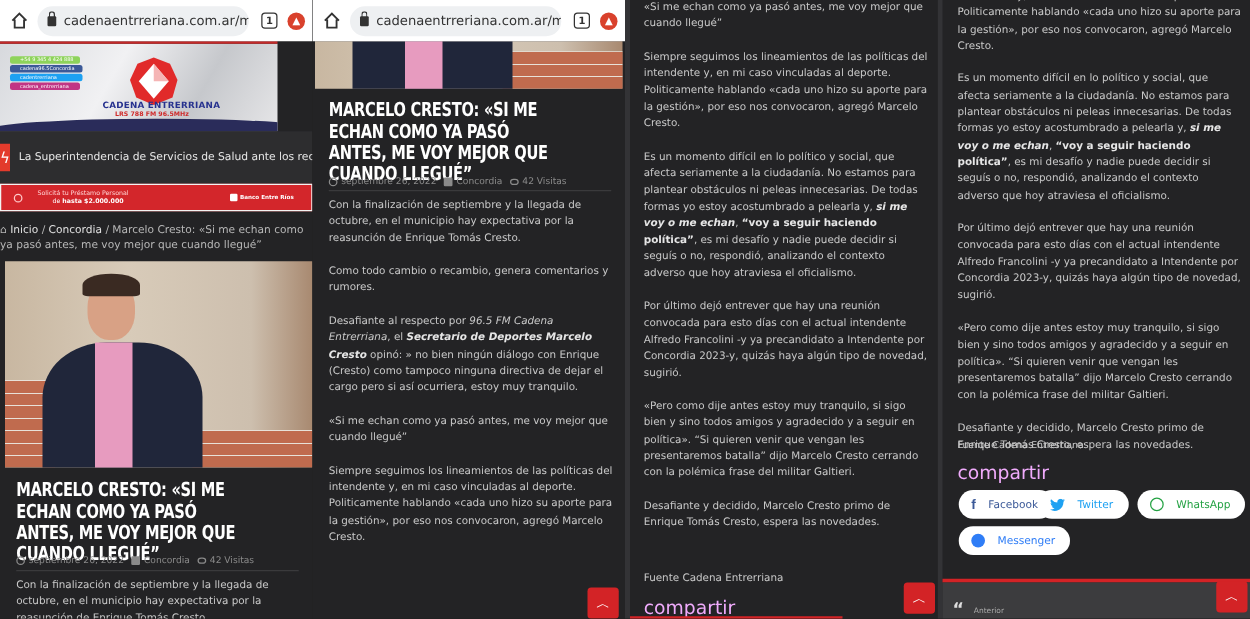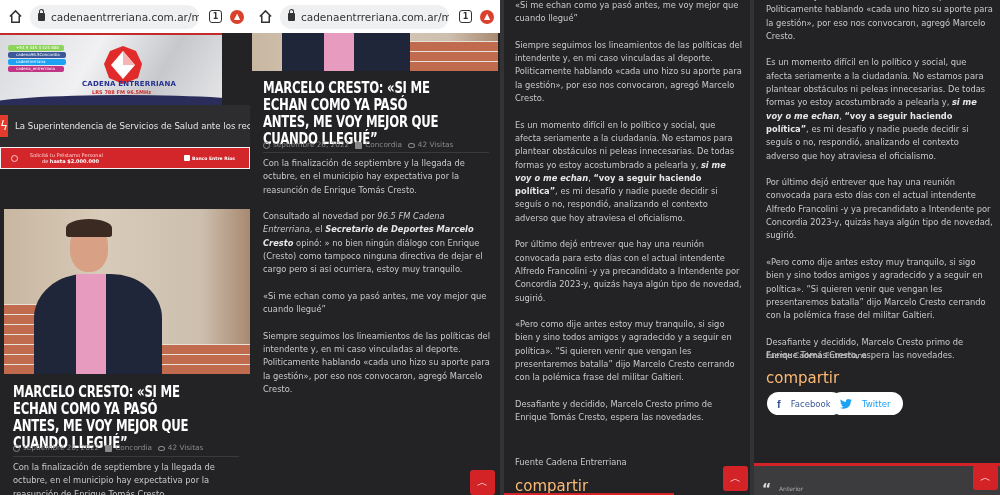--- a/index.html
+++ b/index.html
@@ -41,21 +41,21 @@
 .meta .clock{border:1px solid #8a8a8a;border-radius:50%}
 .meta .folder{background:#8a8a8a;border-radius:1px}
 .meta .eye{border:1px solid #8a8a8a;border-radius:50%/60%;height:5px}
 .meta-line{position:absolute;left:13px;width:226px;height:1px;background:#3a3a3c}
 .body{position:absolute;left:13px;width:230px;font-size:8.3px;line-height:13.3px;color:#c9c9c9}
 .body p{margin-bottom:13.3px}
 .body b{color:#e6e6e6}
 .body .bi{font-weight:bold;font-style:italic;color:#e6e6e6}
 .body i{font-style:italic}
 .totop{position:absolute;width:25px;height:25px;background:#d32326;border-radius:3px;color:#fff;display:flex;align-items:center;justify-content:center;font-size:11px}
-.share-title{position:absolute;font-size:15px;color:#fdba74}
+.share-title{position:absolute;font-size:15px;color:#f0abfc}
 .sbtn{position:absolute;height:23px;background:#fff;border-radius:12px;display:flex;align-items:center;padding:0 12px 0 10px;font-size:8.5px;gap:10px}
 .sep-v{position:absolute;top:0;width:6px;height:495px;background:#333336}
 .redline{position:absolute;height:3px;background:#d32326}
 .prevnav{position:absolute;background:#3c3c3e}
 </style>
 </head>
 <body>
 
 <div class="wrap">
 
@@ -95,20 +95,24 @@
       <span style="width:7px;height:7px;border:1px solid #ffc9c9;border-radius:50%;margin-right:12px;display:inline-block"></span>
       <div>
         <div class="b1">Solicitá tu Préstamo Personal</div>
         <div class="b2" style="padding-left:12px"><span style="font-weight:normal">de </span><span>hasta $2.000.000</span></div>
       </div>
       <div class="bank">
           <i></i>
           <span>Banco Entre Ríos</span>
         </div>
     </div>
+    <div class="crumb">
+      <span>⌂</span>
+      <a href="#">Inicio</a><span> / </span><a href="#">Concordia</a><span> / </span><span>Marcelo Cresto: «Si me echan como ya pasó antes, me voy mejor que cuando llegué”</span>
+    </div>
     <div class="photo" style="top:209px;height:165px">
       <div class="bricks" style="left:0;width:40px;height:70px"></div>
       <div class="bricks" style="left:150px;width:96px;height:30px"></div>
       <div class="jacket" style="left:30px;top:65px;width:128px;height:110px"></div>
       <div class="shirt" style="left:72px;top:65px;width:30px;height:105px"></div>
       <div class="face" style="left:66px;top:15px;width:38px;height:48px"></div>
       <div class="hair" style="left:62px;top:10px;width:46px;height:18px"></div>
     </div>
     <div class="art-title" style="top:384px">MARCELO CRESTO: «SI ME ECHAN COMO YA PASÓ ANTES, ME VOY MEJOR QUE CUANDO LLEGUÉ”</div>
     <div class="meta" style="top:443px">
@@ -143,21 +147,22 @@
     </div>
     <div class="art-title" style="top:80px">MARCELO CRESTO: «SI ME ECHAN COMO YA PASÓ ANTES, ME VOY MEJOR QUE CUANDO LLEGUÉ”</div>
     <div class="meta" style="top:140px">
       <span><span class="ic clock"></span><span>septiembre 26, 2022</span></span>
       <span><span class="ic folder"></span><span>Concordia</span></span>
       <span><span class="ic eye"></span><span>42 Visitas</span></span>
     </div>
     <div class="meta-line" style="top:152px"></div>
     <div class="body" style="top:157px">
       <p>Con la finalización de septiembre y la llegada de octubre, en el municipio hay expectativa por la reasunción de Enrique Tomás Cresto.</p>
-      <p><span>Consultado al novedad por </span><i>96.5 FM Cadena Entrerriana</i><span>, el </span><span class="bi">Secretario de Deportes Marcelo Cresto</span><span> opinó: » no bien ningún diálogo con Enrique (Cresto) como tampoco ninguna directiva de dejar el cargo pero si así ocurriera, estoy muy tranquilo.</span></p>
+      <p>Como todo cambio o recambio, genera comentarios y rumores.</p>
+      <p><span>Desafiante al respecto por </span><i>96.5 FM Cadena Entrerriana</i><span>, el </span><span class="bi">Secretario de Deportes Marcelo Cresto</span><span> opinó: » no bien ningún diálogo con Enrique (Cresto) como tampoco ninguna directiva de dejar el cargo pero si así ocurriera, estoy muy tranquilo.</span></p>
       <p>«Si me echan como ya pasó antes, me voy mejor que cuando llegué”</p>
       <p>Siempre seguimos los lineamientos de las políticas del intendente y, en mi caso vinculadas al deporte. Politicamente hablando «cada uno hizo su aporte para la gestión», por eso nos convocaron, agregó Marcelo Cresto.</p>
     </div>
     <div class="totop" style="left:220px;top:470px">
         <span>︿</span>
       </div>
   </div>
 
   <div class="panel">
     <div class="sep-v" style="left:0;width:4px;background:#333336"></div>
@@ -191,20 +196,28 @@
     <div class="sbtn" style="left:17px;top:392px;color:#3b5998">
       <span style="font-weight:bold;font-size:11px;font-family:'Liberation Sans',sans-serif">f</span>
       <span>Facebook</span>
     </div>
     <div class="sbtn" style="left:80px;top:392px;color:#1da1f2">
       <svg width="12" height="10" viewBox="0 0 24 20">
           <path d="M24 2.4a9.8 9.8 0 0 1-2.8.8A4.9 4.9 0 0 0 23.3.5a9.9 9.9 0 0 1-3.1 1.2A4.9 4.9 0 0 0 11.8 6 14 14 0 0 1 1.7.9a4.9 4.9 0 0 0 1.5 6.6A4.9 4.9 0 0 1 1 6.9v.1a4.9 4.9 0 0 0 3.9 4.8 4.9 4.9 0 0 1-2.2.1 4.9 4.9 0 0 0 4.6 3.4A9.9 9.9 0 0 1 0 17.3 14 14 0 0 0 7.5 19.5c9 0 14-7.5 14-14v-.6A10 10 0 0 0 24 2.4z" fill="#1da1f2"></path>
         </svg>
       <span>Twitter</span>
     </div>
+    <div class="sbtn" style="left:160px;top:392px;color:#25a244">
+      <span style="width:11px;height:11px;border:1.5px solid #25a244;border-radius:50%;display:inline-block"></span>
+      <span>WhatsApp</span>
+    </div>
+    <div class="sbtn" style="left:17px;top:421px;color:#2f7df6">
+      <span style="width:11px;height:11px;background:#2f7df6;border-radius:50%;display:inline-block"></span>
+      <span>Messenger</span>
+    </div>
     <div class="redline" style="left:4px;top:463px;width:246px"></div>
     <div class="prevnav" style="left:4px;top:466px;width:246px;height:29px">
       <span style="position:absolute;left:8px;top:14px;color:#ddd;font-size:14px;font-weight:bold">“</span>
       <span style="position:absolute;left:25px;top:19px;font-size:6px;color:#aaa">Anterior</span>
     </div>
     <div class="totop" style="left:223px;top:465px">
         <span>︿</span>
       </div>
   </div>
 

